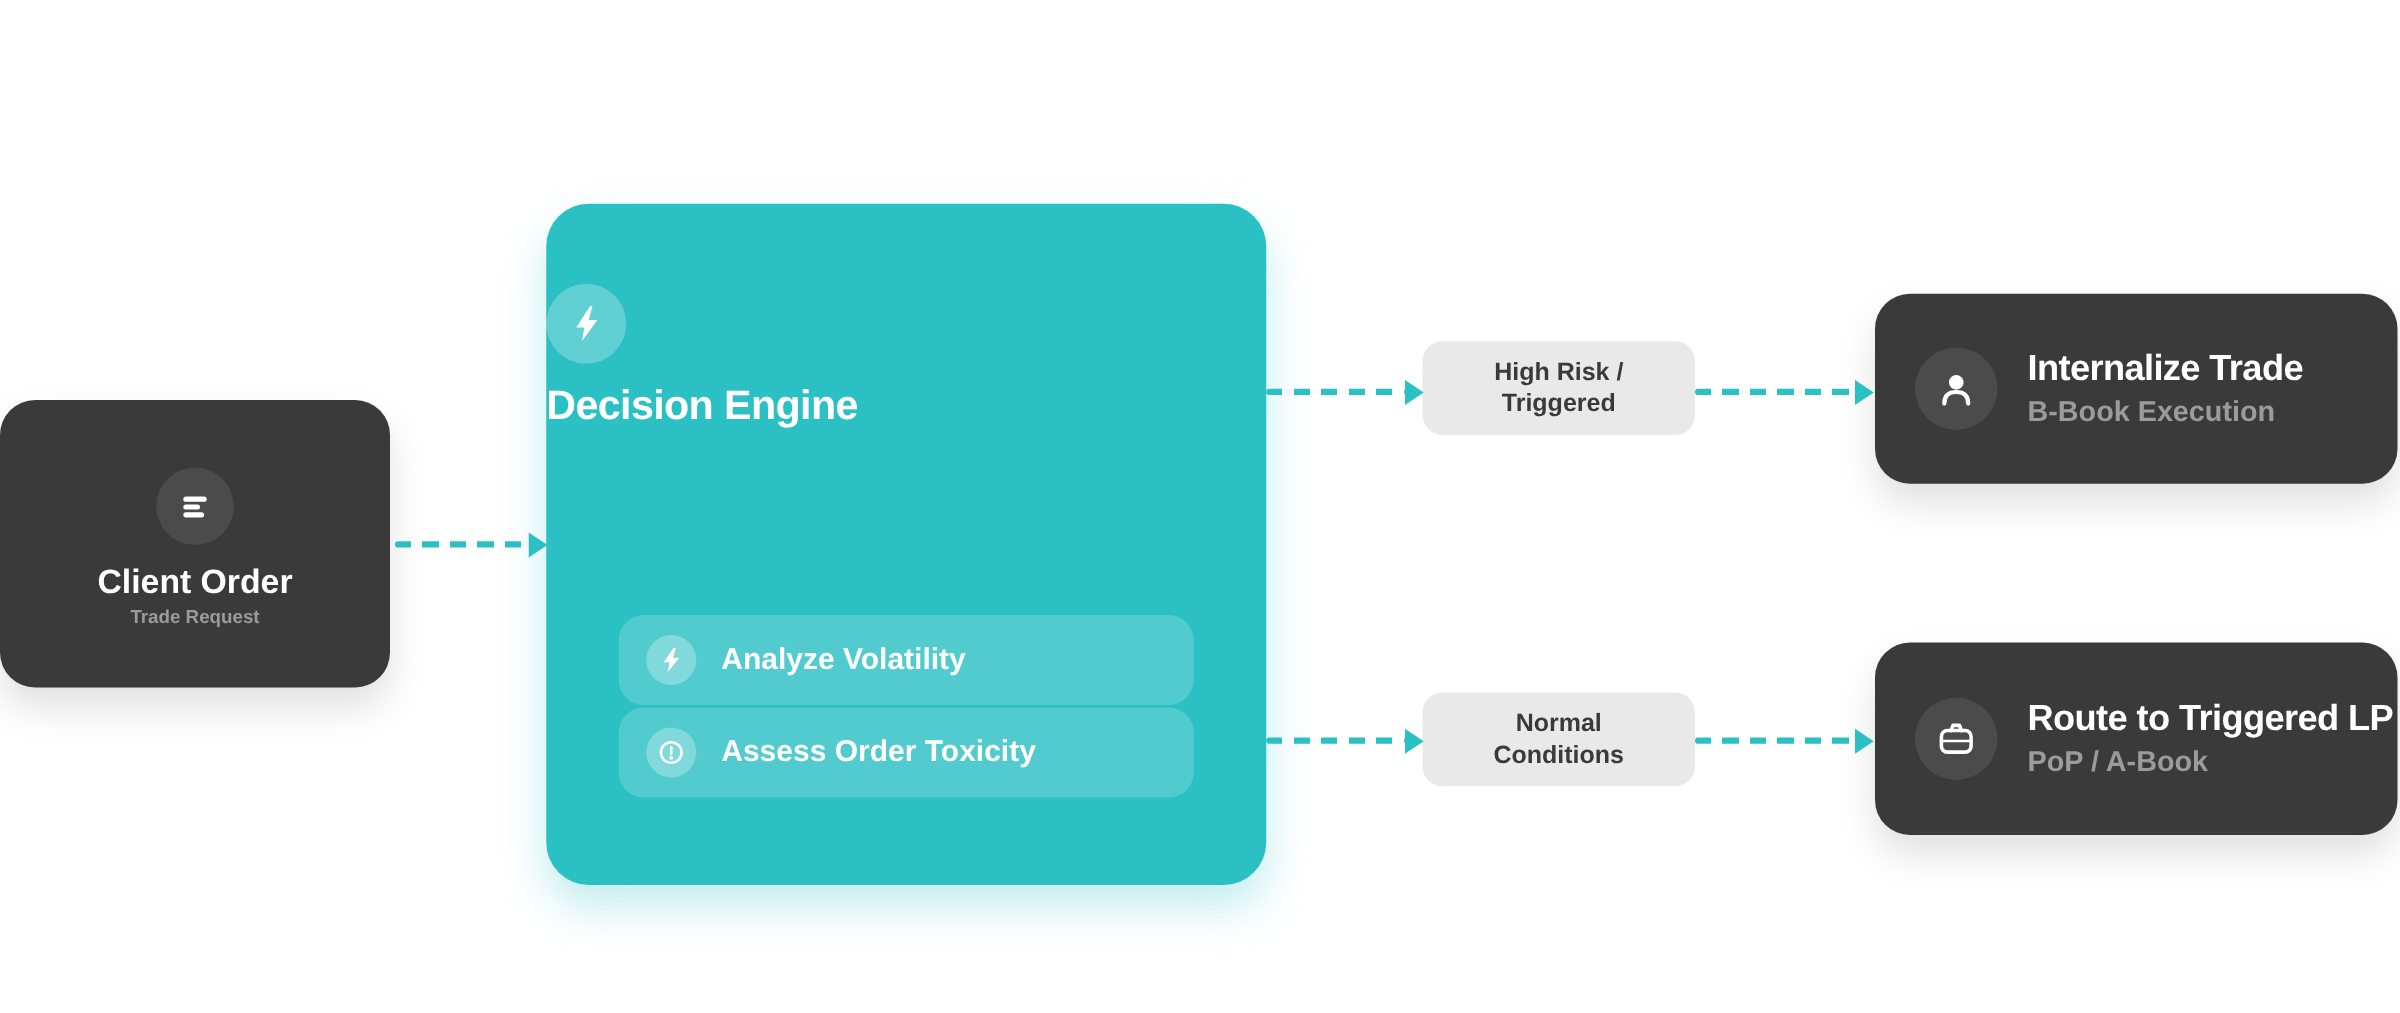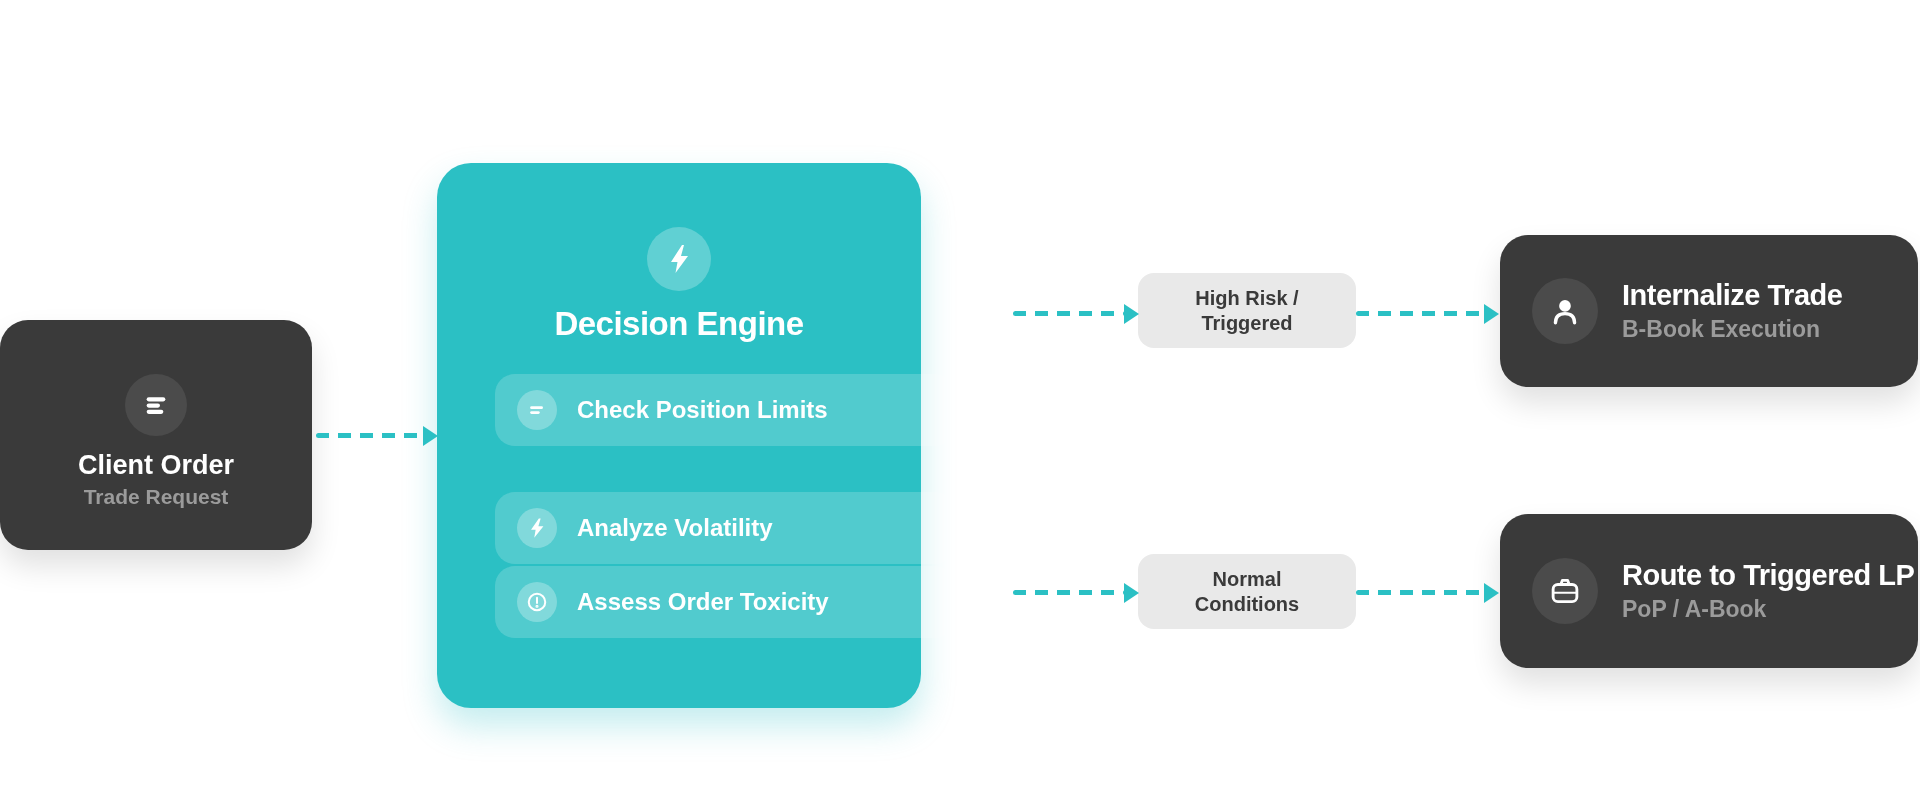--- a/index.html
+++ b/index.html
@@ -28,28 +28,28 @@
     box-shadow:0 16px 30px rgba(0,0,0,0.12);
     color:#fff;
   }
   .node-client{left:0;top:320px;width:312px;height:230px;
     display:flex;flex-direction:column;align-items:center;padding-top:54px;}
   .icon-circle-dark{
     width:62px;height:62px;border-radius:50%;background:var(--dark-circle);
     display:flex;align-items:center;justify-content:center;flex:0 0 auto;
   }
   .node-client .node-title{font-size:27px;font-weight:bold;margin-top:14px;}
-  .node-client .node-subtitle{font-size:21px;font-weight:bold;color:var(--subtitle-gray);margin-top:4px;}
+  .node-client .node-subtitle{font-size:15px;font-weight:bold;color:var(--subtitle-gray);margin-top:4px;}
 
   
   .node-engine{
-    position:absolute;left:437px;top:163px;width:484px;height:545px;
+    position:absolute;left:437px;top:163px;width:576px;height:545px;
     background:var(--teal);border-radius:34px;
     box-shadow:0 18px 34px rgba(43,192,196,0.28);
-    display:flex;flex-direction:column;align-items:center;padding-top:64px;
+    display:flex;flex-direction:column;align-items:flex-start;padding-top:64px;
   }
   .engine-icon-circle{
     width:64px;height:64px;border-radius:50%;background:rgba(255,255,255,0.25);
     display:flex;align-items:center;justify-content:center;
   }
   .engine-title{font-size:33px;font-weight:bold;color:#fff;margin-top:14px;letter-spacing:-0.5px;}
   .engine-step{
     position:absolute;left:58px;width:460px;height:72px;border-radius:20px;
     background:rgba(255,255,255,0.18);
     display:flex;align-items:center;padding-left:22px;
@@ -125,31 +125,20 @@
   <div class="node-engine">
     <div class="engine-icon-circle">
       <span>
         <svg width="32" height="32" viewBox="0 0 32 32" fill="#ffffff">
           <path d="M19 2 L8 19 h6.5 L12.5 30 L25 13 h-7 L21 2 Z"></path>
         </svg>
       </span>
     </div>
     <div class="engine-title">Decision Engine</div>
 
-    <div class="engine-step step-1">
-      <div class="step-icon-circle">
-        <span>
-          <svg width="22" height="22" viewBox="0 0 24 24" fill="#ffffff">
-            <rect x="4.5" y="8" width="14" height="3" rx="1.5"></rect>
-            <rect x="4.5" y="13.3" width="10.5" height="3" rx="1.5"></rect>
-          </svg>
-        </span>
-      </div>
-      <div class="step-label">Check Position Limits</div>
-    </div>
 
     <div class="engine-step step-2">
       <div class="step-icon-circle">
         <span>
           <svg width="22" height="22" viewBox="0 0 24 24" fill="#ffffff">
             <path d="M14 1.5 L5.5 14 h5 L9 22.5 L19 10 h-5.5 L16 1.5 Z"></path>
           </svg>
         </span>
       </div>
       <div class="step-label">Analyze Volatility</div>

